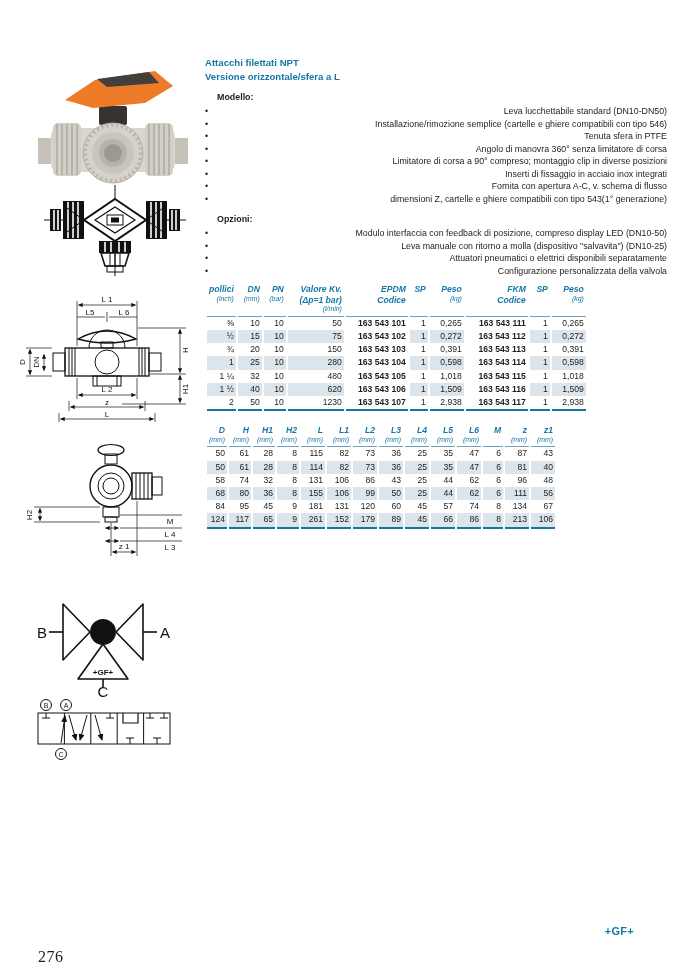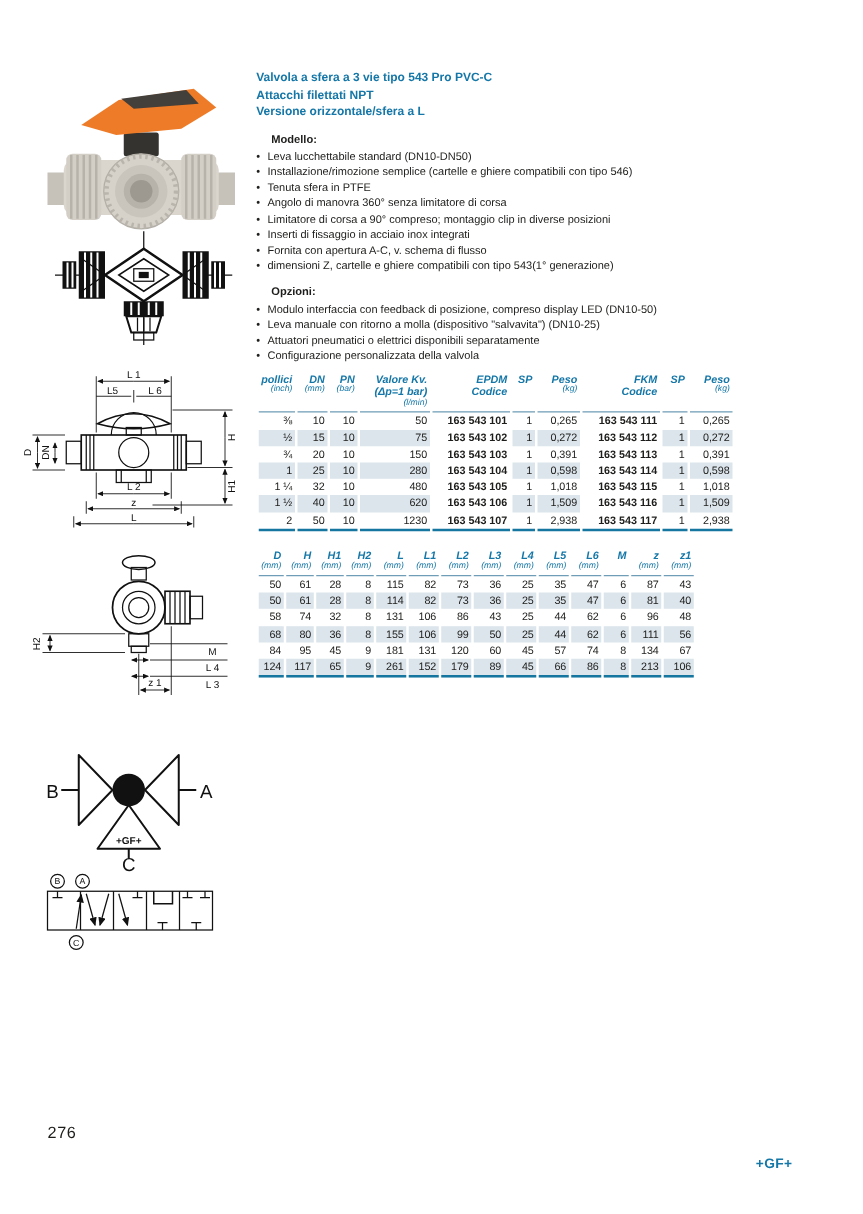--- a/index.html
+++ b/index.html
@@ -16,36 +16,36 @@
   #flow{left:26px;top:580px;width:154px;height:118px;}
   #positions{left:30px;top:696px;width:149px;height:68px;}
   svg{display:block;}
   svg text{font-family:"Liberation Sans", sans-serif;fill:#111;}
   
   #content{position:absolute;left:205px;top:56px;width:462px;}
   .title-line{color:#1577a8;font-weight:bold;font-size:9.6px;line-height:13.6px;}
   .sec-head{font-weight:bold;font-size:8.9px;line-height:12px;margin-top:8px;margin-bottom:2px;margin-left:12px;}
   .b-item{display:flex;align-items:flex-start;font-size:8.8px;line-height:12.5px;}
   .b-dot{flex:0 0 9px;width:9px;font-size:8.8px;}
-  .b-txt{flex:1;}
+  .b-txt{flex:1;text-align:right;}
   
   .tablebox{margin-top:7px;}
   #table2-box{margin-top:14px;}
   table{border-collapse:separate;border-spacing:2px 0;table-layout:fixed;}
   th,td{text-align:right;padding:0 2px;white-space:nowrap;overflow:visible;}
   thead th{vertical-align:top;border-bottom:1.4px solid #6f9cb6;padding-bottom:2px;font-style:italic;}
   .hline{color:#1577a8;font-weight:bold;font-size:8.6px;line-height:10.4px;}
   .unit{color:#1577a8;font-size:6.9px;font-weight:normal;line-height:8.8px;}
   tbody td{font-size:8.6px;height:13.2px;line-height:13.2px;}
   tbody tr:nth-child(even) td{background:#dce5ec;}
   tbody tr:nth-child(even) td.nb{background:#ffffff;}
   td.bold{font-weight:bold;}
   tbody tr:last-child td{border-bottom:2px solid #15769f;}
   
-  #page-number{position:absolute;left:38px;top:898px;font-size:13px;letter-spacing:0.5px;}
+  #page-number{position:absolute;left:38px;top:948px;font-size:16px;letter-spacing:0.5px;font-family:Liberation Serif, serif;}
   #brand-logo{position:absolute;right:56px;top:925px;font-size:11px;font-weight:bold;color:#1577a8;letter-spacing:0.3px;}
 </style>
 </head>
 <body>
 
 <div class="fig" id="photo">
   <svg viewBox="0 0 166 130" width="166" height="130">
     <rect x="8" y="82" width="15" height="26" fill="#c6c2ba"></rect>
     <rect x="143" y="82" width="15" height="26" fill="#c6c2ba"></rect>
     <rect x="21" y="72" width="124" height="44" rx="8" fill="#dad6ce"></rect>
@@ -310,21 +310,20 @@
     <g font-size="7" text-anchor="middle">
       <text x="16" y="11.5">B</text>
       <text x="36" y="11.5">A</text>
       <text x="31" y="60.5">C</text>
     </g>
   </svg>
 </div>
 
 <div id="content">
   <div>
-    <div class="title-line">Valvola a sfera a 3 vie tipo 543 Pro PVC-C</div>
     <div class="title-line">Attacchi filettati NPT</div>
     <div class="title-line">Versione orizzontale/sfera a L</div>
   </div>
 
   <div class="sec-head">Modello:</div>
   <div>
       <div class="b-item">
         <span class="b-dot">•</span>
         <span class="b-txt">Leva lucchettabile standard (DN10-DN50)</span>
       </div>

